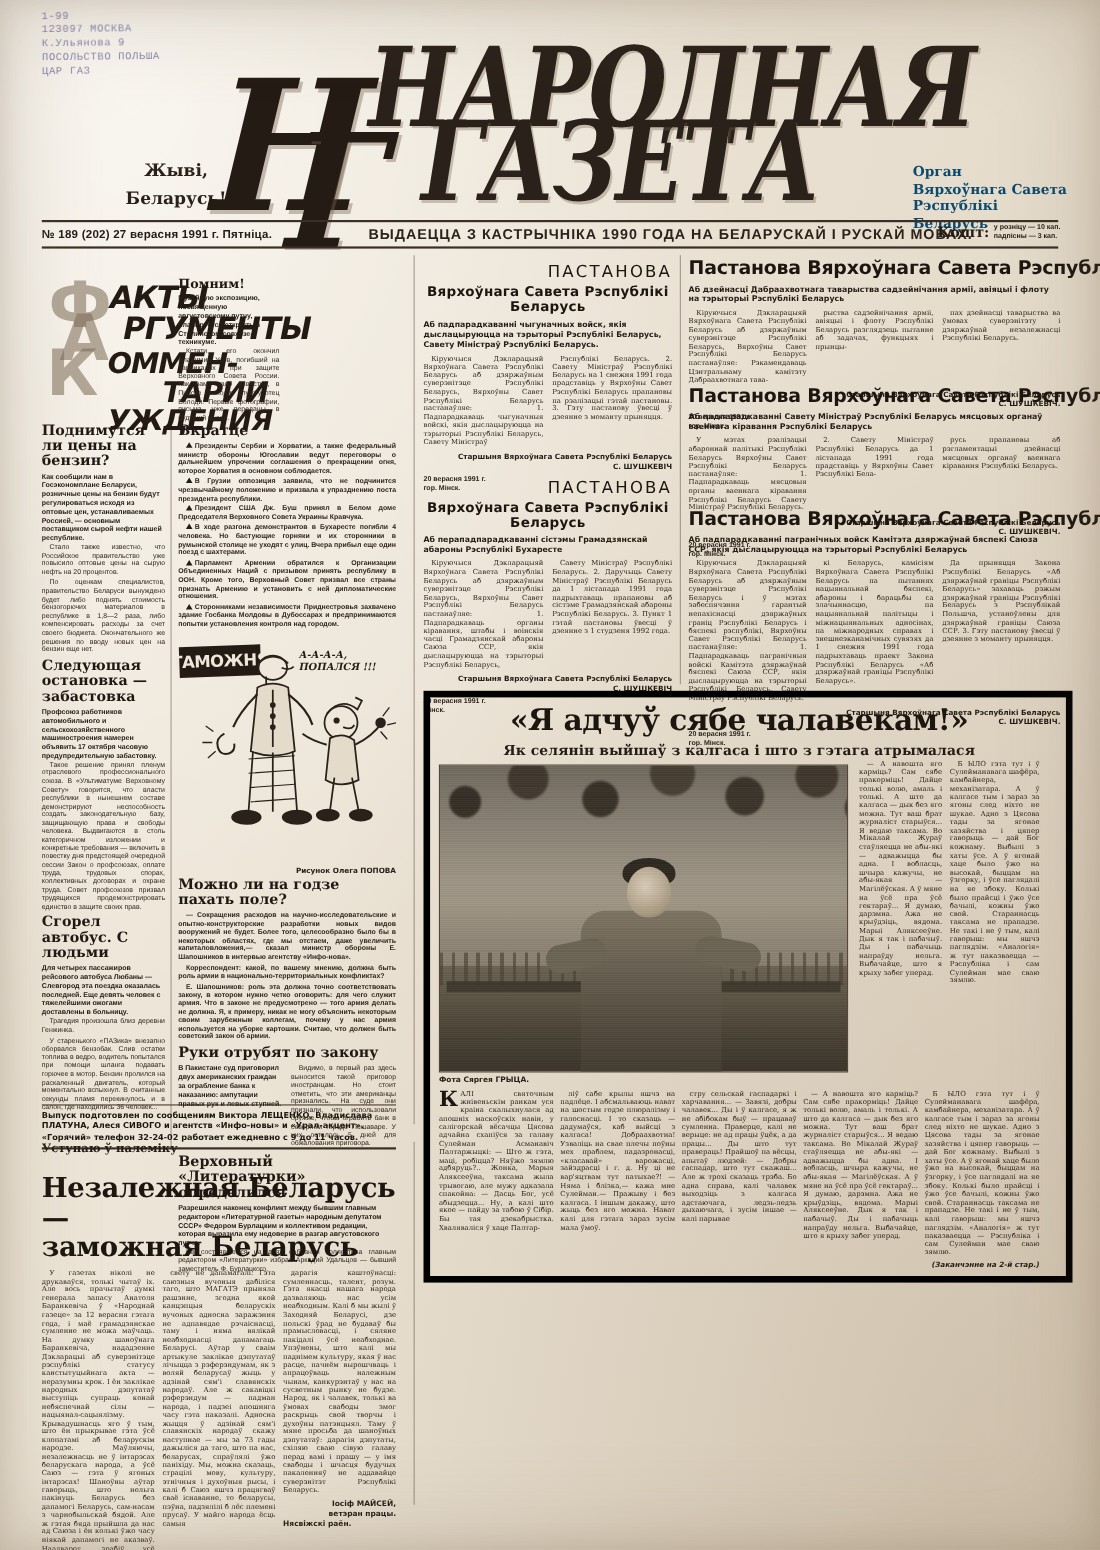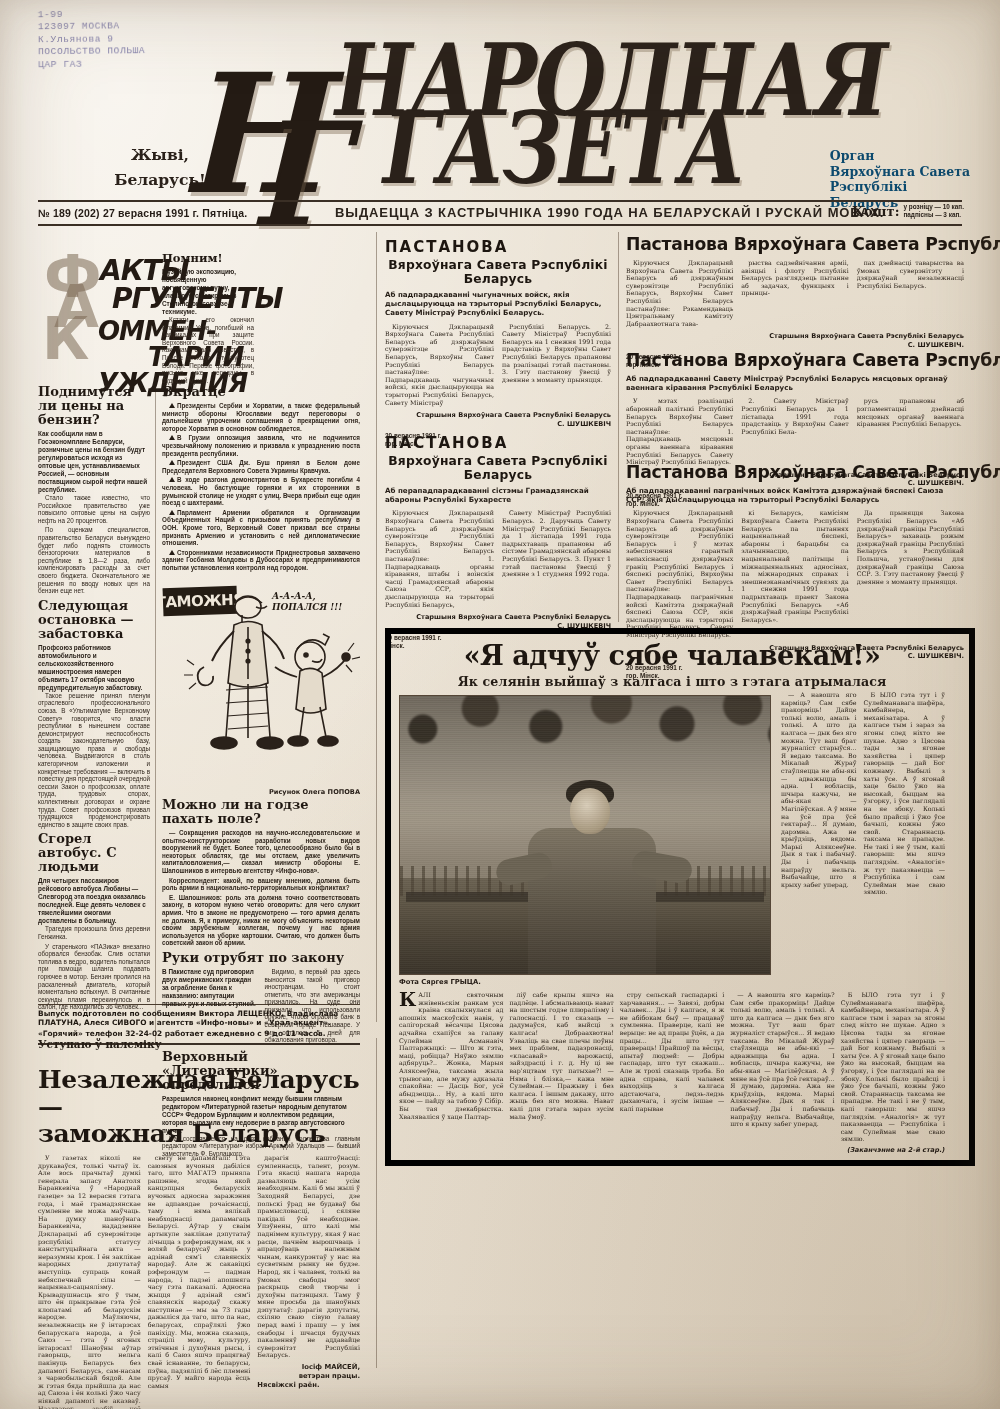--- a/index.html
+++ b/index.html
@@ -124,21 +124,21 @@
   .h-b{font-family:"DejaVu Serif",serif;font-weight:700;font-size:11.5px;line-height:13px;color:#201812;margin-bottom:3px;}
   .h-sans{font-family:"DejaVu Sans",sans-serif;font-weight:700;font-size:7.4px;line-height:9px;color:#1f1811;}
 
   .lede{font-weight:700;font-size:6.4px;line-height:8px;color:#241c15;}
 
   .sep{border-top:1px solid #4a3c2e;margin:4px 0;}
   .sep2{border-top:2px solid #3a2f25;margin:5px 0;}
 
   
   .dec-kicker{
-    text-align:left;font-family:"DejaVu Sans",sans-serif;font-weight:700;
+    text-align:right;font-family:"DejaVu Sans",sans-serif;font-weight:400;
     font-size:15px;letter-spacing:2px;color:#1d1610;
   }
   .dec-title{
     text-align:center;font-family:"DejaVu Sans",sans-serif;font-weight:700;
     font-size:12.3px;letter-spacing:.2px;color:#1d1610;margin-top:2px;
   }
   .dec-title-wide{
     text-align:center;font-family:"DejaVu Sans",sans-serif;font-weight:700;
     font-size:17.2px;letter-spacing:-.2px;color:#1d1610;white-space:nowrap;
   }
@@ -480,20 +480,21 @@
       <span>С. ШУШКЕВІЧ</span>
     </div>
     <div class="placewhen">
       <div>20 верасня 1991 г.</div>
       <div>Мінск.</div>
     </div>
   </div>
 
   <div class="col" style="left:626px;top:234px;width:338px;">
     <div class="dec-title-wide">Пастанова Вярхоўнага Савета Рэспублікі Беларусь</div>
+    <div class="dec-sub">Аб дзейнасці Дабраахвотнага таварыства садзейнічання арміі, авіяцыі і флоту на тэрыторыі Рэспублікі Беларусь</div>
     <div class="dec-cols">
       <div class="bodyserif">
           <p>Кіруючыся Дэкларацыяй Вярхоўнага Савета Рэспублікі Беларусь аб дзяржаўным суверэнітэце Рэспублікі Беларусь, Вярхоўны Савет Рэспублікі Беларусь пастанаўляе:
 Рэкамендаваць Цэнтральнаму камітэту Дабраахвотнага тава-</p>
         </div>
       <div class="bodyserif">
           <p>рыства садзейнічання арміі, авіяцыі і флоту Рэспублікі Беларусь разглядзець пытанне аб задачах, функцыях і прынцы-</p>
         </div>
       <div class="bodyserif">
           <p>пах дзейнасці таварыства ва ўмовах суверэнітэту і дзяржаўнай незалежнасці Рэспублікі Беларусь.</p>

